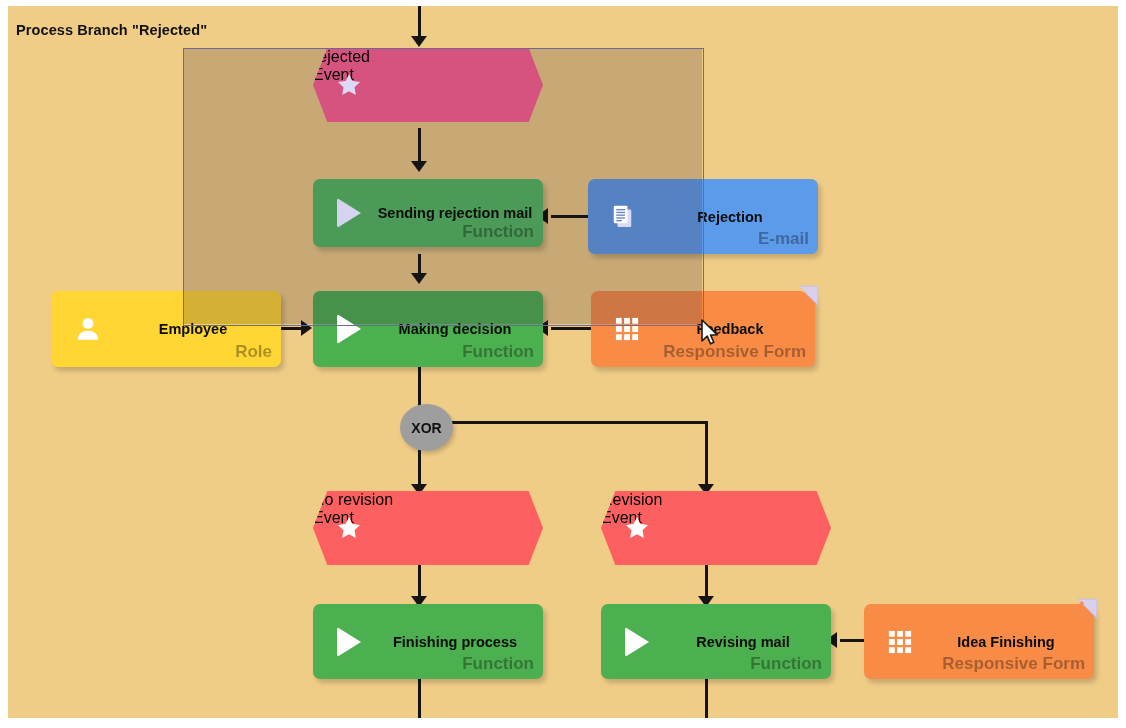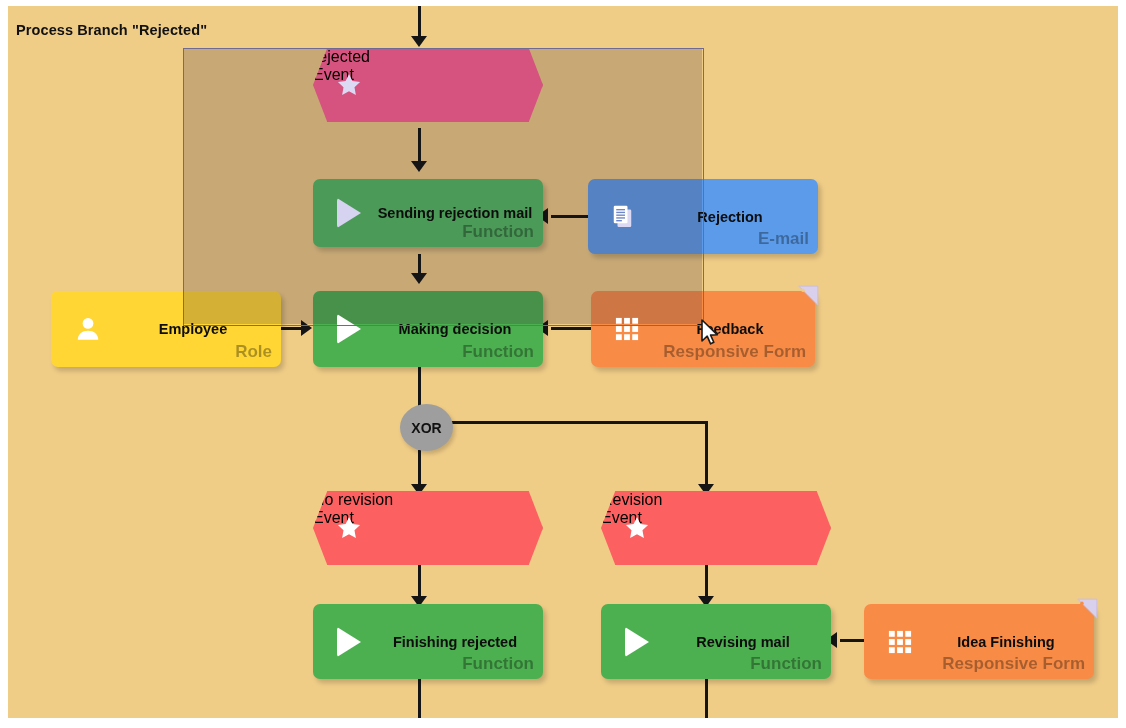--- a/index.html
+++ b/index.html
@@ -286,21 +286,21 @@
     <div class="event ev-red" style="left:593px; top:485px; width:230px; height:74px;">
       <svg class="star-ic" width="28" height="28" viewBox="0 0 24 24">
         <path d="M12 2.5l2.9 6.0 6.6 0.9 -4.8 4.6 1.2 6.5 -5.9 -3.1 -5.9 3.1 1.2 -6.5 -4.8 -4.6 6.6 -0.9z" fill="#ffffff"></path>
       </svg>
       <div class="title">Revision</div>
       <div class="kind">Event</div>
     </div>
 
     <div class="node box fn" style="left:305px; top:598px; width:230px; height:75px;">
       <div class="play-ic play-white"></div>
-      <div class="title">Finishing rejected</div>
+      <div class="title">Finishing process</div>
       <div class="kind">Function</div>
     </div>
 
     <div class="node box fn" style="left:593px; top:598px; width:230px; height:75px;">
       <div class="play-ic play-white"></div>
       <div class="title">Revising mail</div>
       <div class="kind">Function</div>
     </div>
 
     <div class="node box form" style="left:856px; top:598px; width:230px; height:75px; overflow:visible;">

